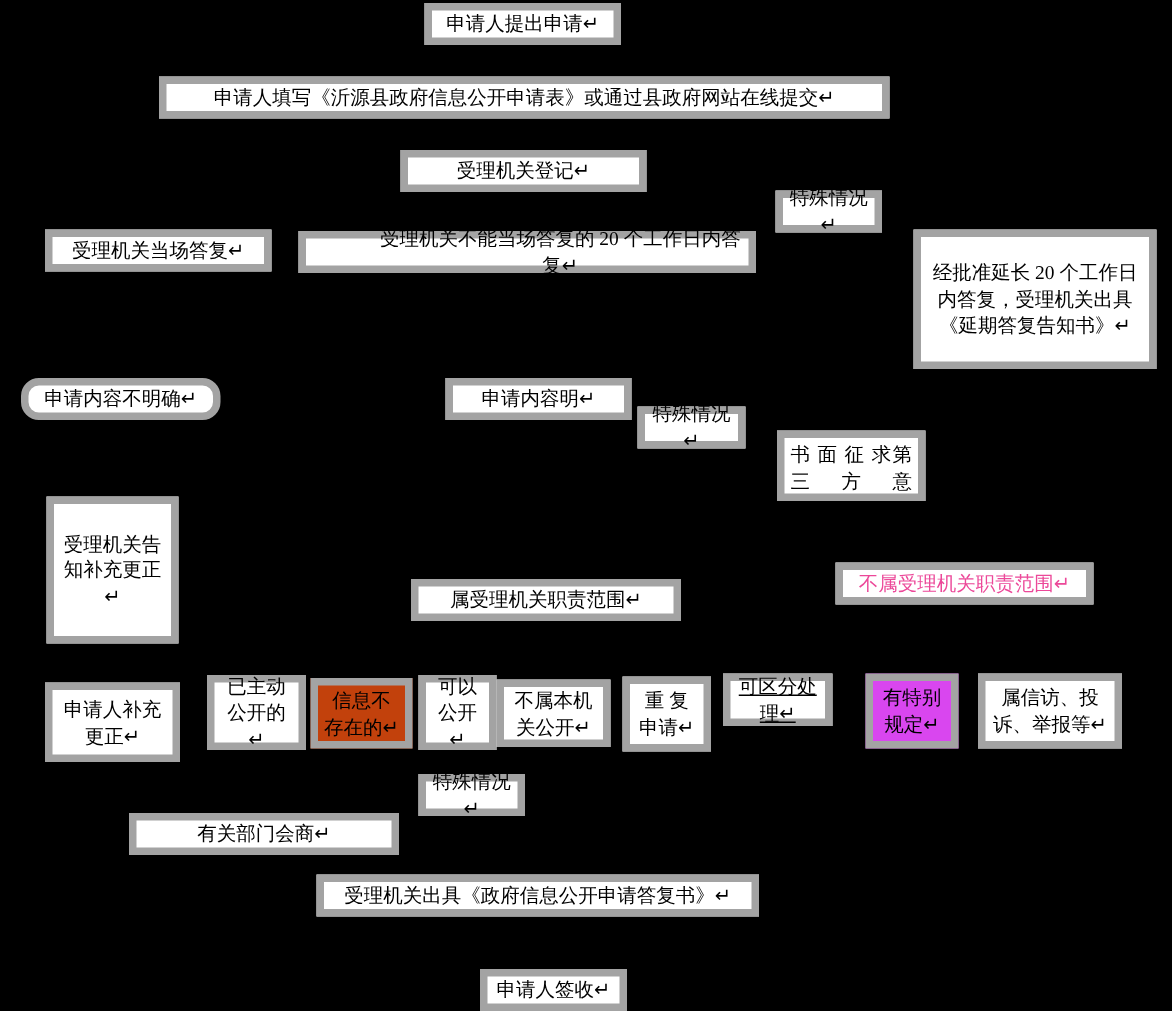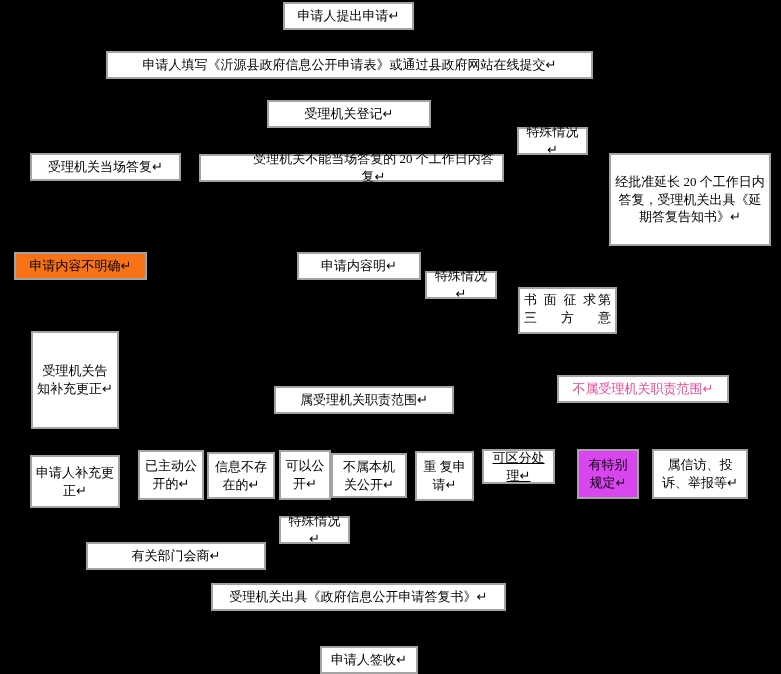--- a/index.html
+++ b/index.html
@@ -12,21 +12,21 @@
     width: 781px;
     height: 674px;
     background: #000000;
     overflow: hidden;
     font-family: "Liberation Serif", serif;
   }
   .node {
     position: absolute;
     background: #ffffff;
     color: #000000;
-    border: 2px solid #a3a3a3;
+    border: 5px solid #a3a3a3;
     box-sizing: border-box;
     font-family: "Liberation Serif", serif;
     font-size: 13px;
     line-height: 1.35;
     text-align: center;
     display: flex;
     align-items: center;
     justify-content: center;
     padding: 2px 4px;
     white-space: pre-wrap;
@@ -46,30 +46,30 @@
 <body>
 
 <div id="canvas" style="background: rgb(0, 0, 0);">
     <div class="node" style="left: 283px; top: 2px; width: 131px; height: 28px; background: rgb(255, 255, 255); color: rgb(0, 0, 0);"><span>申请人提出申请↵</span></div>
     <div class="node" style="left: 106px; top: 51px; width: 487px; height: 28px; background: rgb(255, 255, 255); color: rgb(0, 0, 0);"><span>申请人填写《沂源县政府信息公开申请表》或通过县政府网站在线提交↵</span></div>
     <div class="node" style="left: 267px; top: 100px; width: 164px; height: 28px; background: rgb(255, 255, 255); color: rgb(0, 0, 0);"><span>受理机关登记↵</span></div>
     <div class="node" style="left: 517px; top: 127px; width: 71px; height: 28px; background: rgb(255, 255, 255); color: rgb(0, 0, 0);"><span>特殊情况↵</span></div>
     <div class="node" style="left: 30px; top: 153px; width: 151px; height: 28px; background: rgb(255, 255, 255); color: rgb(0, 0, 0);"><span>受理机关当场答复↵</span></div>
     <div class="node" style="left: 199px; top: 154px; width: 305px; height: 28px; background: rgb(255, 255, 255); color: rgb(0, 0, 0); padding-left: 48px;"><span>受理机关不能当场答复的 20 个工作日内答复↵</span></div>
     <div class="node" style="left: 609px; top: 153px; width: 162px; height: 93px; background: rgb(255, 255, 255); color: rgb(0, 0, 0);"><span>经批准延长 20 个工作日内答复，受理机关出具《延期答复告知书》↵</span></div>
-    <div class="node" style="left: 14px; top: 252px; width: 133px; height: 28px; background: #f97316; color: rgb(0, 0, 0);"><span>申请内容不明确↵</span></div>
+    <div class="node" style="left: 14px; top: 252px; width: 133px; height: 28px; background: #ffffff; color: rgb(0, 0, 0); border-radius: 12px;"><span>申请内容不明确↵</span></div>
     <div class="node" style="left: 297px; top: 252px; width: 124px; height: 28px; background: rgb(255, 255, 255); color: rgb(0, 0, 0);"><span>申请内容明↵</span></div>
     <div class="node" style="left: 425px; top: 271px; width: 72px; height: 28px; background: rgb(255, 255, 255); color: rgb(0, 0, 0);"><span>特殊情况↵</span></div>
     <div class="node justify" style="left: 518px; top: 287px; width: 99px; height: 47px; background: rgb(255, 255, 255); color: rgb(0, 0, 0);"><span>书 面 征 求第三方意</span></div>
     <div class="node" style="left: 31px; top: 331px; width: 88px; height: 98px; background: rgb(255, 255, 255); color: rgb(0, 0, 0);"><span>受理机关告知补充更正↵</span></div>
     <div class="node" style="left: 274px; top: 386px; width: 180px; height: 28px; background: rgb(255, 255, 255); color: rgb(0, 0, 0);"><span>属受理机关职责范围↵</span></div>
     <div class="node" style="left: 557px; top: 375px; width: 172px; height: 28px; background: rgb(255, 255, 255); color: #ec4899;"><span>不属受理机关职责范围↵</span></div>
     <div class="node" style="left: 30px; top: 455px; width: 90px; height: 53px; background: rgb(255, 255, 255); color: rgb(0, 0, 0);"><span>申请人补充更正↵</span></div>
     <div class="node" style="left: 138px; top: 450px; width: 66px; height: 50px; background: rgb(255, 255, 255); color: rgb(0, 0, 0);"><span>已主动公开的↵</span></div>
-    <div class="node" style="left: 207px; top: 452px; width: 68px; height: 47px; background: #ffffff; color: rgb(0, 0, 0);"><span>信息不存在的↵</span></div>
+    <div class="node" style="left: 207px; top: 452px; width: 68px; height: 47px; background: #c2410c; color: rgb(0, 0, 0);"><span>信息不存在的↵</span></div>
     <div class="node" style="left: 279px; top: 450px; width: 52px; height: 50px; background: rgb(255, 255, 255); color: rgb(0, 0, 0);"><span>可以公开↵</span></div>
     <div class="node" style="left: 331px; top: 453px; width: 76px; height: 45px; background: rgb(255, 255, 255); color: rgb(0, 0, 0);"><span>不属本机关公开↵</span></div>
     <div class="node" style="left: 415px; top: 451px; width: 59px; height: 50px; background: rgb(255, 255, 255); color: rgb(0, 0, 0);"><span>重 复申请↵</span></div>
     <div class="node" style="left: 482px; top: 449px; width: 73px; height: 35px; background: rgb(255, 255, 255); color: rgb(0, 0, 0); text-decoration: underline;"><span>可区分处理↵</span></div>
     <div class="node" style="left: 577px; top: 449px; width: 62px; height: 50px; background: #d946ef; color: rgb(0, 0, 0); justify-content: center;"><span>有特别规定↵</span></div>
     <div class="node" style="left: 652px; top: 449px; width: 96px; height: 50px; background: rgb(255, 255, 255); color: rgb(0, 0, 0);"><span>属信访、投诉、举报等↵</span></div>
     <div class="node" style="left: 279px; top: 516px; width: 71px; height: 28px; background: rgb(255, 255, 255); color: rgb(0, 0, 0);"><span>特殊情况↵</span></div>
     <div class="node" style="left: 86px; top: 542px; width: 180px; height: 28px; background: rgb(255, 255, 255); color: rgb(0, 0, 0);"><span>有关部门会商↵</span></div>
     <div class="node" style="left: 211px; top: 583px; width: 295px; height: 28px; background: rgb(255, 255, 255); color: rgb(0, 0, 0); font-family: Liberation Serif, serif;"><span>受理机关出具《政府信息公开申请答复书》↵</span></div>
     <div class="node" style="left: 320px; top: 646px; width: 98px; height: 28px; background: rgb(255, 255, 255); color: rgb(0, 0, 0);"><span>申请人签收↵</span></div>

